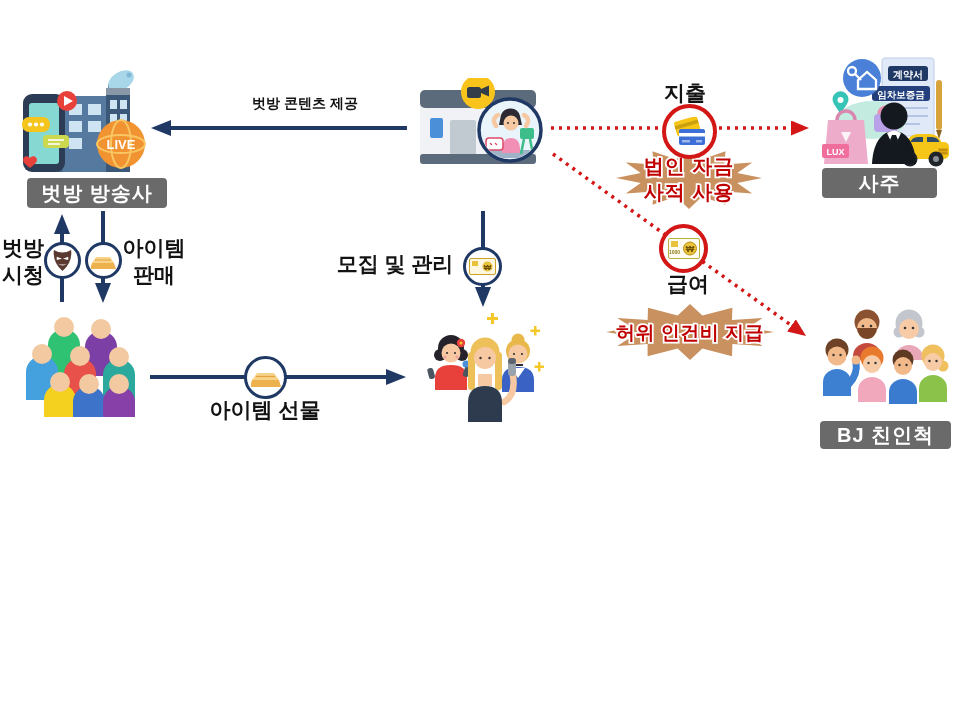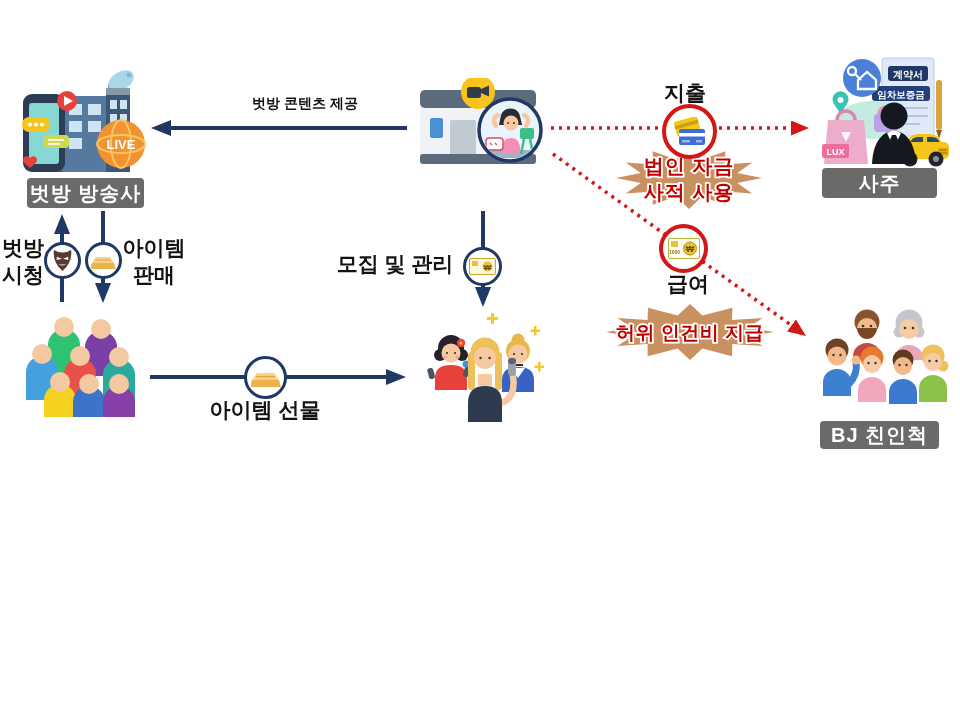--- a/index.html
+++ b/index.html
@@ -90,21 +90,21 @@
       <line x1="26" y1="74" x2="38" y2="74" stroke="#f2f5da" stroke-width="2"></line>
       <path d="M8,88 c-2,-3 -7,-2 -7,2 c0,3 4,5 7,8 c3,-3 7,-5 7,-8 c0,-4 -5,-5 -7,-2 z" fill="#e8413c"></path>
     </g>
     <g>
       <circle cx="99" cy="74" r="24" fill="#f09330"></circle>
       <ellipse cx="99" cy="74" rx="24" ry="9" fill="none" stroke="#f8c763" stroke-width="2"></ellipse>
       <ellipse cx="99" cy="74" rx="10" ry="24" fill="none" stroke="#f8c763" stroke-width="2"></ellipse>
       <text x="99" y="79" text-anchor="middle" font-size="13" font-weight="bold" fill="#ffffff">LIVE</text>
     </g>
   </svg>
-  <div class="node-label" style="left:27px;top:178px;width:117px;height:30px">벗방 방송사</div>
+  <div class="node-label" style="left:27px;top:178px;width:140px;height:30px">벗방 방송사</div>
 
   <svg class="illus" style="left:416px;top:78px" width="132" height="102" viewBox="0 0 132 102">
     <g>
       <rect x="4" y="12" width="116" height="72" rx="5" fill="#f0f2f5"></rect>
       <rect x="4" y="12" width="116" height="18" rx="5" fill="#5c6b7c"></rect>
       <rect x="14" y="40" width="13" height="20" rx="2" fill="#4a8fd8"></rect>
       <rect x="34" y="42" width="26" height="36" rx="2" fill="#c2cad1"></rect>
       <rect x="4" y="76" width="116" height="10" rx="3" fill="#5c6b7c"></rect>
     </g>
     <g>
@@ -294,21 +294,21 @@
         <circle cx="91.5" cy="63" r="1.2" fill="#333"></circle>
       <path d="M74,102 V90 a14,13 0 0 1 28,0 v12 z" fill="#3a7bd0"></path>
       <circle cx="118" cy="54" r="11.5" fill="#f0c05e"></circle>
       <circle cx="128" cy="64" r="5.5" fill="#f0c05e"></circle>
       <circle cx="118" cy="60" r="9" fill="#f6cba6"></circle>
       <circle cx="114.5" cy="59" r="1.2" fill="#333"></circle>
         <circle cx="121.5" cy="59" r="1.2" fill="#333"></circle>
       <path d="M104,100 V86 a14,13 0 0 1 28,0 v14 z" fill="#8bc34a"></path>
     </g>
   </svg>
-  <div class="node-label" style="left:820px;top:421px;width:119px;height:28px">BJ 친인척</div>
+  <div class="node-label" style="left:820px;top:421px;width:131px;height:28px">BJ 친인척</div>
 
   <div class="icon-ring" style="left:44px;top:242px;width:37px;height:37px">
     <svg width="23" height="25" viewBox="0 0 24 26">
       <path d="M3,2 Q12,7.5 21,2 Q22.5,15 12,24 Q1.5,15 3,2 Z" fill="#5a3a30"></path>
       <path d="M6,9 l5.5,2.2 -5.5,1.2 z" fill="#fff"></path>
       <path d="M18,9 l-5.5,2.2 5.5,1.2 z" fill="#fff"></path>
       <path d="M7,16 q5,4.5 10,0 q-5,2.5 -10,0 z" fill="#fff"></path>
     </svg>
   </div>
   <div class="icon-ring" style="left:85px;top:242px;width:37px;height:37px">

